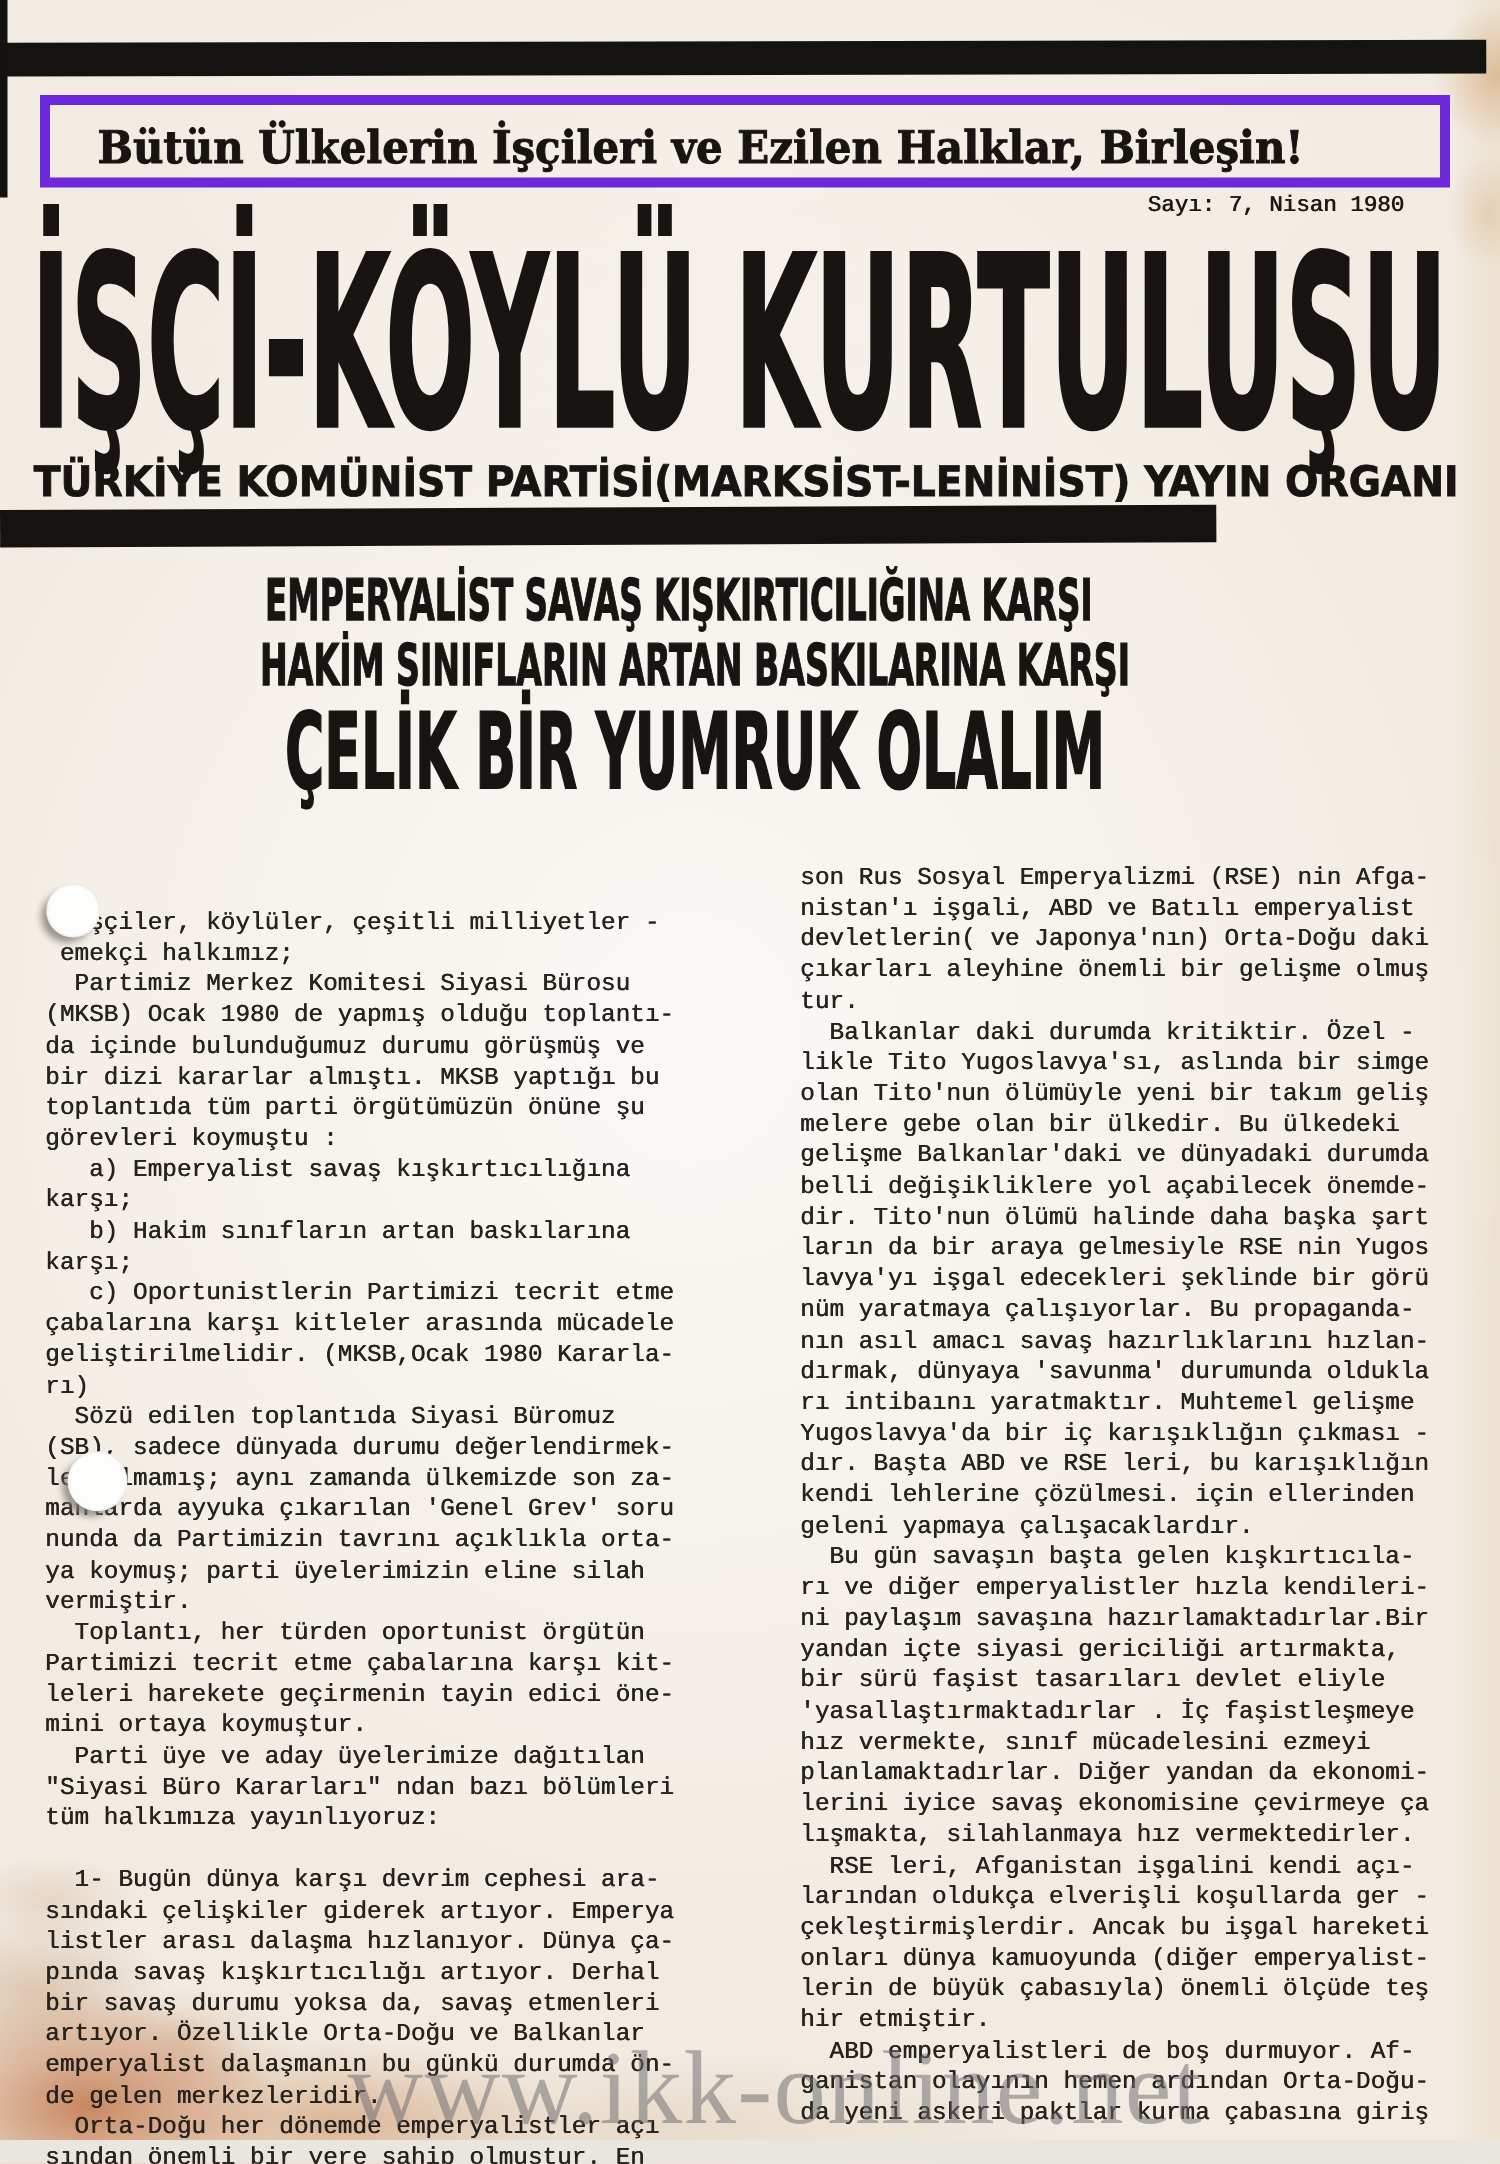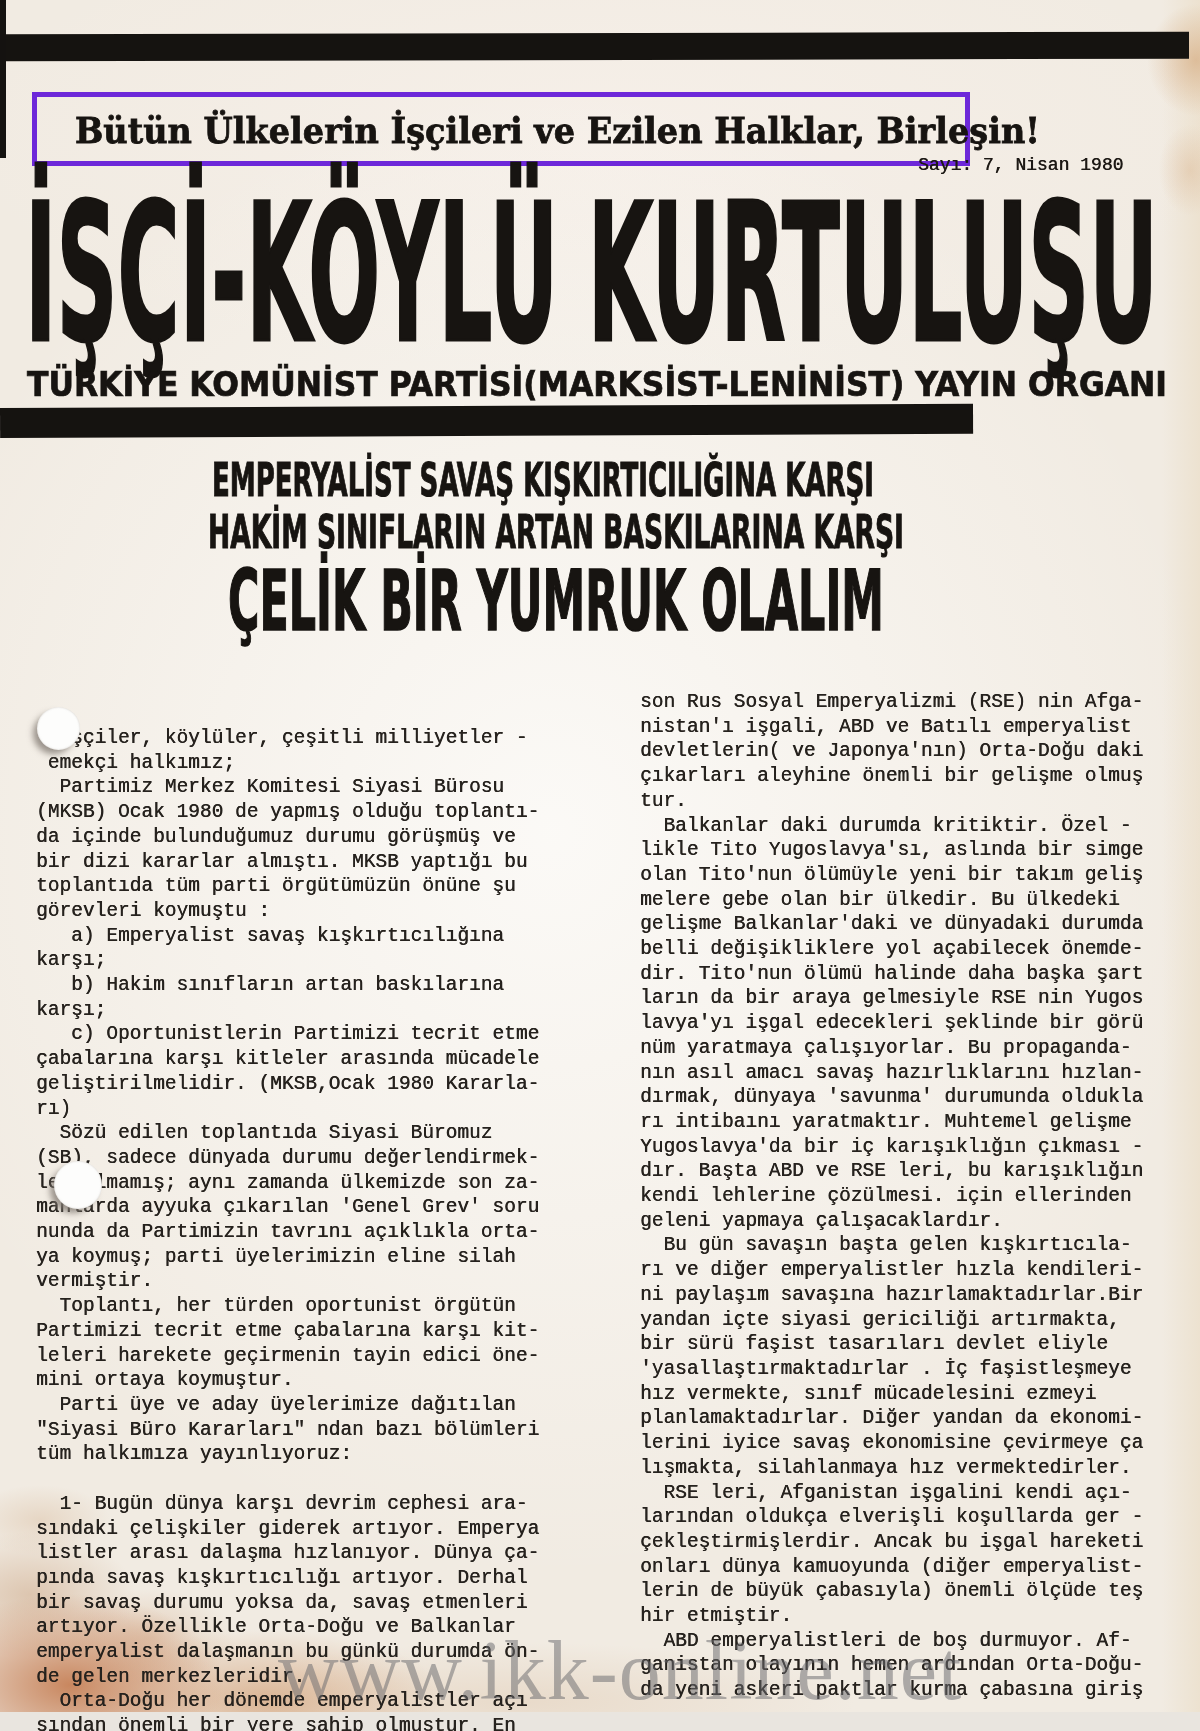--- a/index.html
+++ b/index.html
@@ -33,22 +33,22 @@
     left:0;top:1712px;width:1200px;height:19px;z-index:1;
     background:#e9e5df;
   }
   .edge-strip{
     left:0;top:0;width:6px;height:158px;background:#141210;z-index:3;
   }
   .bar{background:#151310;z-index:2;}
   .top-bar{left:3px;top:33px;width:1186px;height:27px;transform:rotate(-0.12deg);}
   .mid-bar{left:0;top:408px;width:973px;height:30px;transform:rotate(-0.25deg);transform-origin:left top;}
   .slogan-box{
-    left:32px;top:92px;width:938px;height:74px;z-index:2;
-    border:5px solid #6d28d9;box-sizing:border-box;
+    left:32px;top:76px;width:1128px;height:74px;z-index:2;
+    border:8px solid #6d28d9;box-sizing:border-box;
   }
   svg{overflow:visible;display:block;}
   .ink{fill:#171411;}
   .issue-line{
     left:918px;top:155px;z-index:2;
     font-family:"Liberation Mono",monospace;font-size:18px;color:#1d1915;
     text-shadow:0.5px 0 0 #1d1915;white-space:pre;
   }
   .col{
     z-index:2;white-space:pre;

